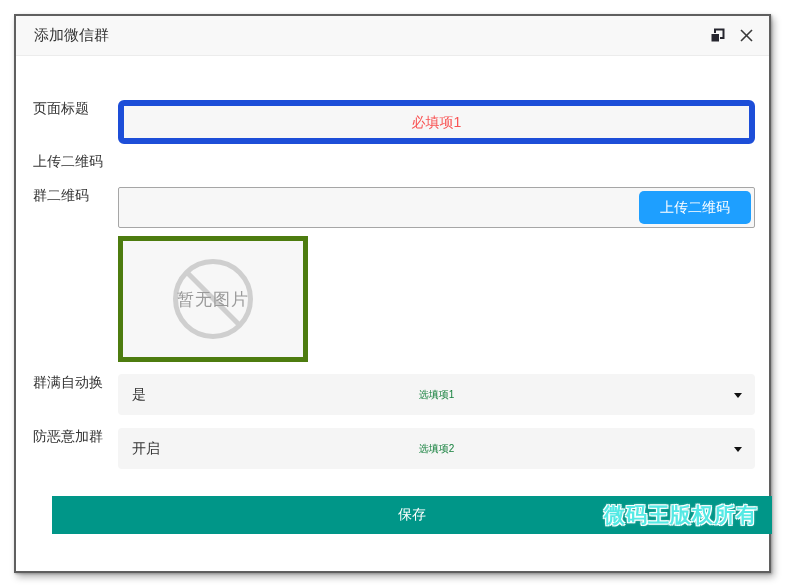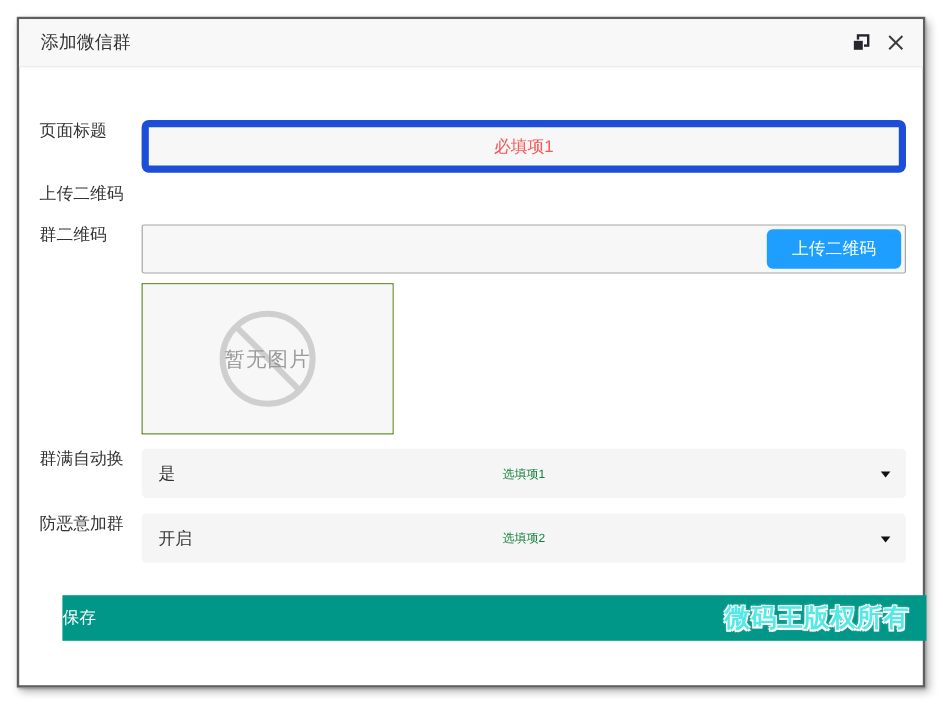--- a/index.html
+++ b/index.html
@@ -29,21 +29,21 @@
   .row-2 .text-input { height:42px; }
 
   .qr-input { position:relative; flex:1; height:41px; background:#f7f7f7;
     border:1px solid #a6a6a6; border-radius:2px; }
   .upload-btn { position:absolute; right:3px; top:3px; height:33px; padding:0 21px;
     background:#1E9FFF; color:#fff; border:none; border-radius:5px;
     font-size:14px; cursor:pointer; font-family:inherit; }
   .row-3 { margin-bottom:8px; }
 
   .img-row { margin-left:85px; margin-bottom:12px; }
-  .img-box { width:210px; height:126px; background:#fff; border:1px solid #4d7c0f;
+  .img-box { width:190px; height:126px; background:#fff; border:5px solid #4d7c0f;
     }
   .img-inner { width:100%; height:100%; background:#f7f7f7; position:relative;
     display:flex; align-items:center; justify-content:center; overflow:hidden; }
   .no-sign { position:absolute; width:80px; height:80px; border:5px solid #cfcfcf;
     border-radius:50%; }
   .no-sign::before { content:""; position:absolute; left:-2px; top:50%; margin-top:-3px;
     width:74px; height:5px; background:#cfcfcf; transform:rotate(45deg); }
   .no-text { position:relative; font-size:17px; color:#9a9a9a; letter-spacing:1px;
     z-index:1; }
 
@@ -51,21 +51,21 @@
     position:relative; display:flex; align-items:center; padding:0 14px; cursor:pointer; }
   .select-value { font-size:14px; color:#333; }
   .select-hint { position:absolute; left:0; right:0; text-align:center;
     font-size:10px; color:#15803d; pointer-events:none; }
   .select-caret { position:absolute; right:13px; top:50%; margin-top:-2px;
     width:0; height:0; border-left:4px solid transparent; border-right:4px solid transparent;
     border-top:5px solid #111; }
   .row-sel1 { margin-bottom:13px; }
 
   .save-bar { margin:27px 0 0 19px; width:720px; height:38px; background:#009688;
-    position:relative; display:flex; align-items:center; 
+    position:relative; display:flex; align-items:center; justify-content:center;
     cursor:pointer; }
   .save-label { color:#fff; font-size:14px; }
   .watermark { position:absolute; right:14px; top:50%; transform:translateY(-50%);
     font-size:21px; font-weight:bold; letter-spacing:1px; color:#54e9e4;
     font-family:"DejaVu Sans","Liberation Sans",sans-serif;
     text-shadow:-1px -1px 0 #fff, 1px -1px 0 #fff, -1px 1px 0 #fff, 1px 1px 0 #fff,
       0 0 3px rgba(255,255,255,.9);margin-left:32px; }
 </style>
 </head>
 <body>

